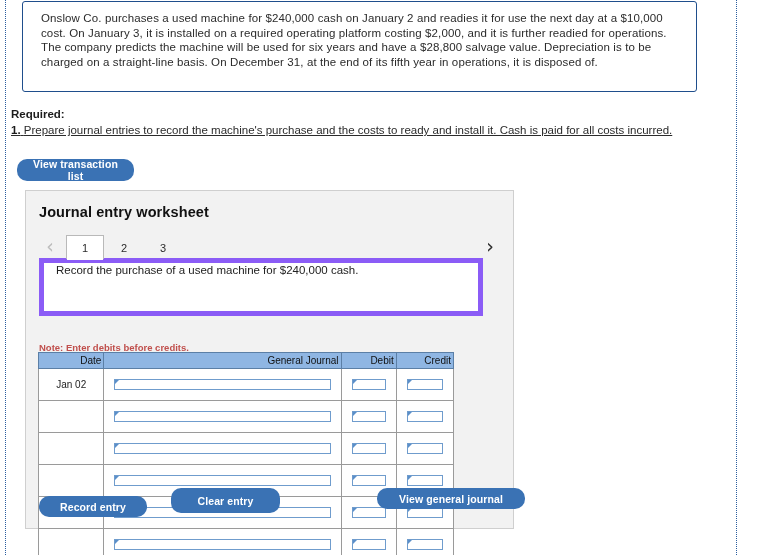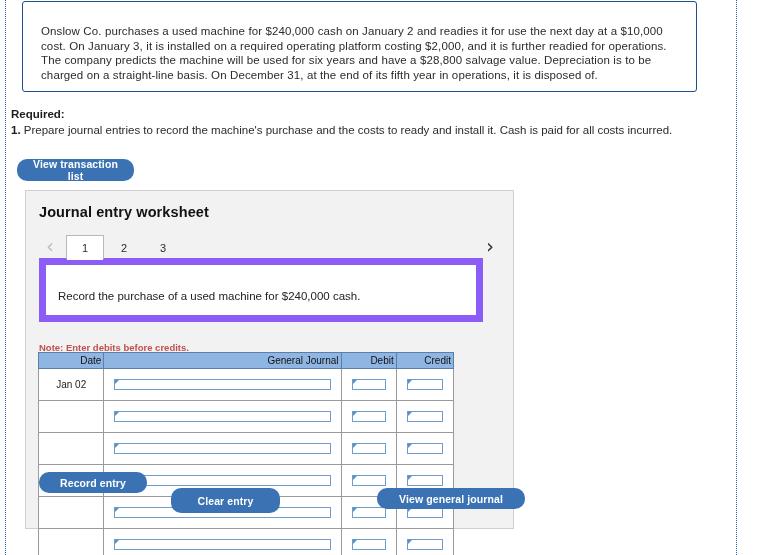--- a/index.html
+++ b/index.html
@@ -35,21 +35,21 @@
   
   .question-box {
     position: absolute;
     left: 22px;
     top: 1px;
     width: 675px;
     height: 91px;
     border: 1px solid #1f4e8c;
     border-radius: 3px;
     background: #ffffff;
-    padding: 22px 16px 8px 18px;
+    padding: 9px 16px 8px 18px;
   }
   .question-text {
     font-size: 11.5px;
     line-height: 14.6px;
     color: #2b2b2b;
     letter-spacing: 0.01em;
   }
 
   
   .required-block {
@@ -61,20 +61,21 @@
   .required-label {
     font-size: 11.5px;
     font-weight: bold;
     color: #1c1c1c;
     line-height: 15px;
   }
   .required-item {
     font-size: 11.5px;
     color: #2b2b2b;
     line-height: 16px;
+    text-decoration: underline;
   }
   .required-item b { color: #1c1c1c; }
 
   
   .btn {
     display: inline-flex;
     align-items: center;
     justify-content: center;
     background: #3a72b4;
     color: #ffffff;
@@ -180,22 +181,22 @@
   }
 
   
   .descr-panel {
     position: absolute;
     left: 13px;
     top: 67px;
     width: 444px;
     height: 58px;
     background: #ffffff;
-    border: 7px solid #8b5cf6;
-    padding: 25px 12px;
+    border: 5px solid #8b5cf6;
+    padding: 1px 12px;
     z-index: 1;
   }
   .descr-text {
     font-size: 11.5px;
     color: #222222;
   }
 
   .note {
     position: absolute;
     left: 13px;
@@ -262,21 +263,21 @@
     width: 0;
     height: 0;
     border-top: 4px solid #5b8fc9;
     border-right: 4px solid transparent;
   }
 
   
   #record-entry {
     position: absolute;
     left: 13px;
-    top: 281px;
+    top: 305px;
     width: 108px;
     height: 21px;
   }
   #clear-entry {
     position: absolute;
     left: 145px;
     top: 297px;
     width: 109px;
     height: 25px;
   }

